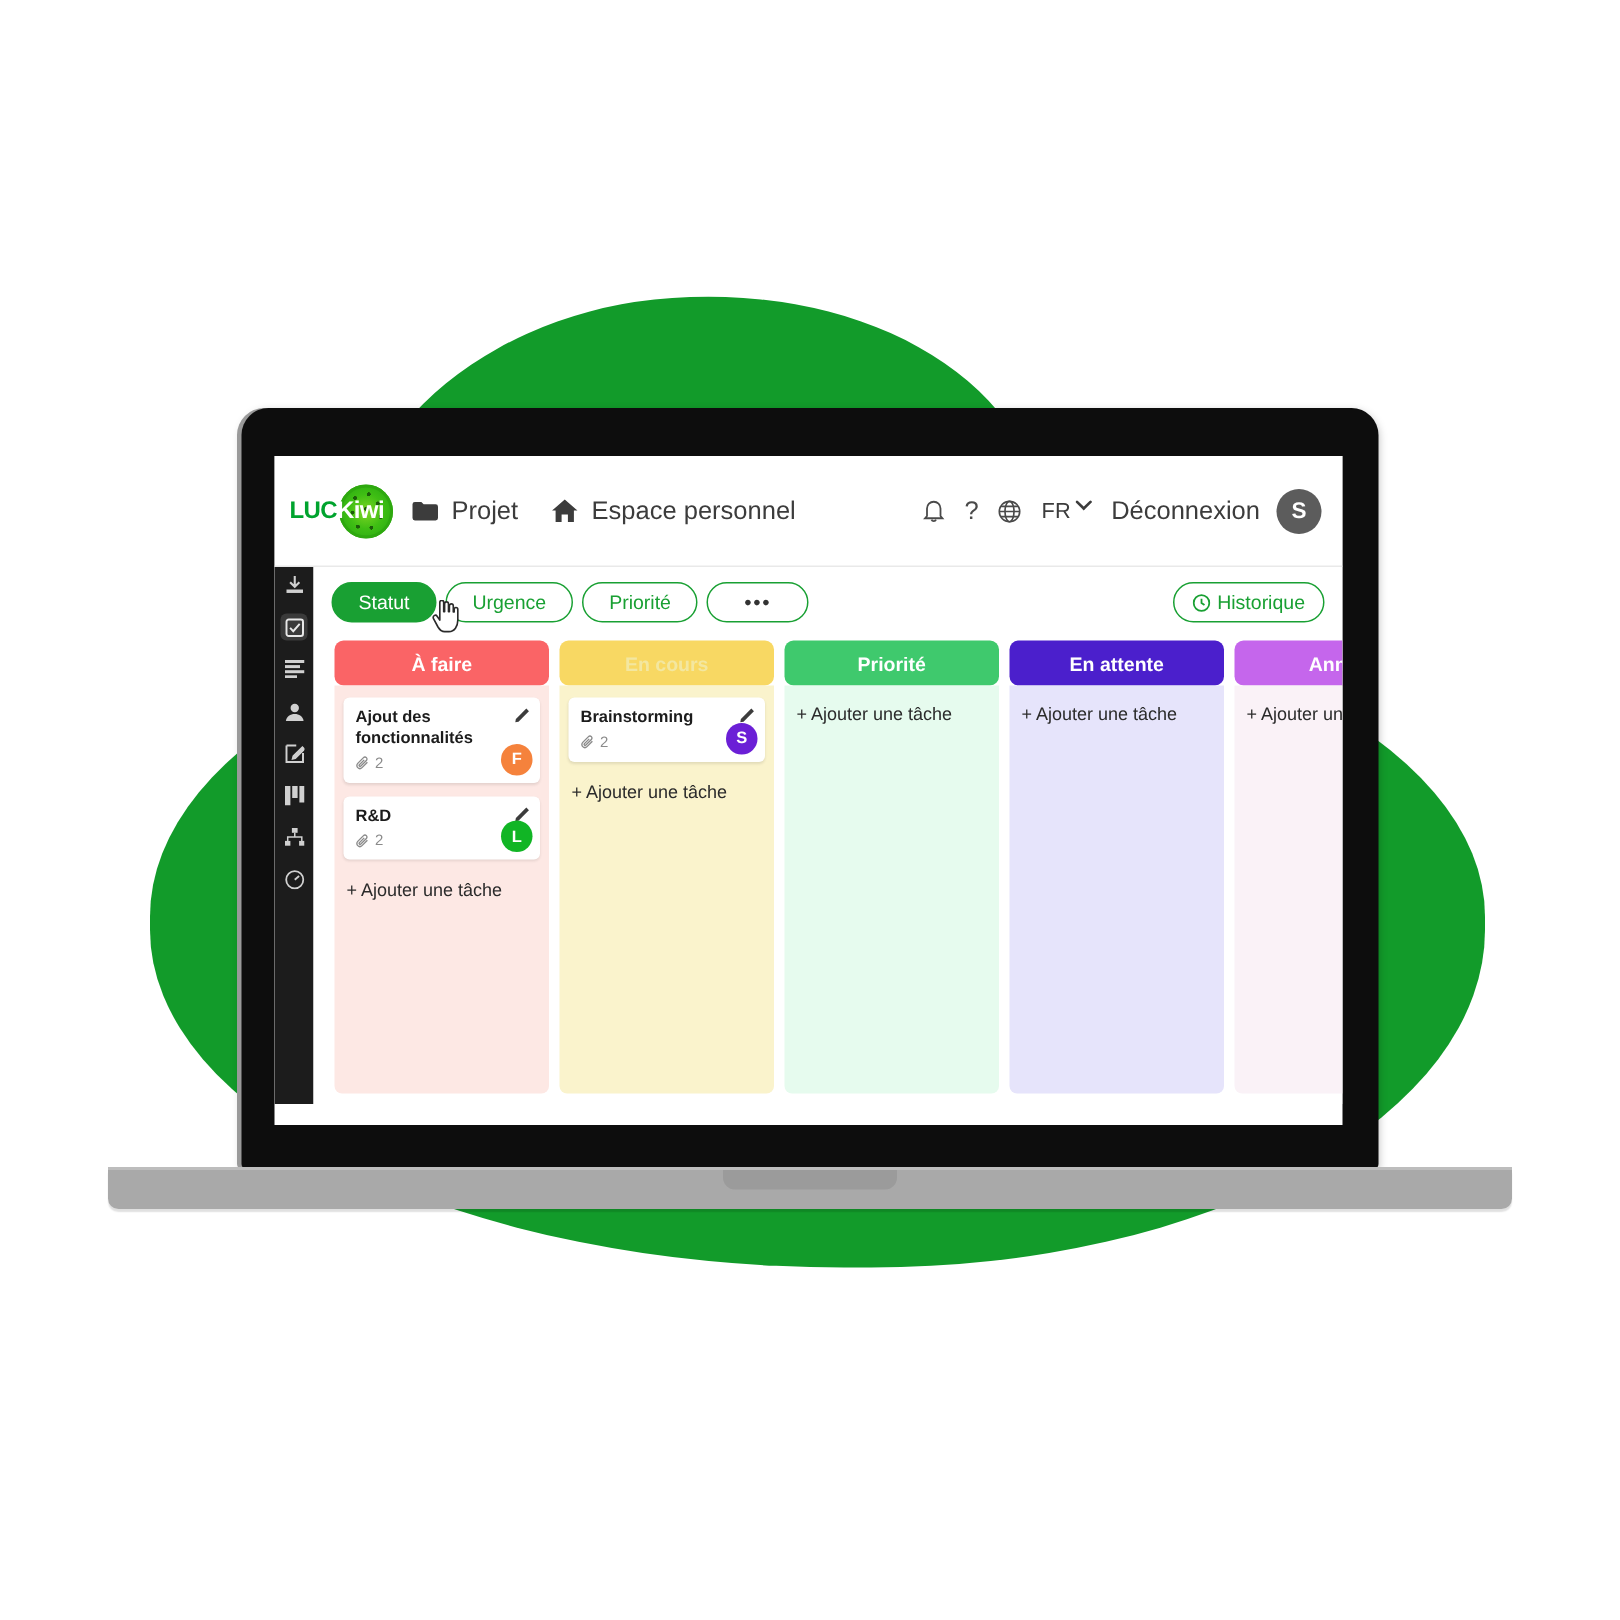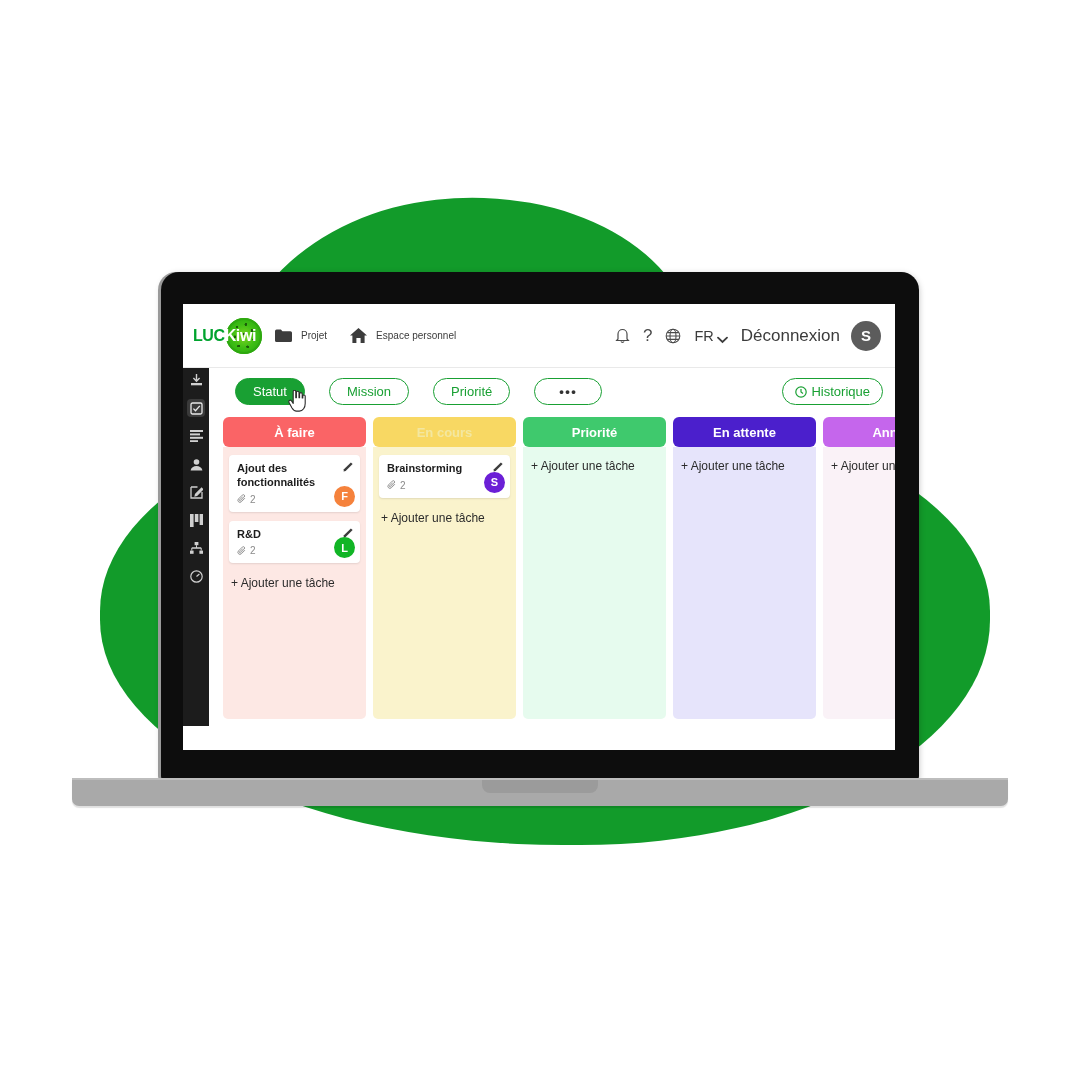--- a/index.html
+++ b/index.html
@@ -61,21 +61,21 @@
   .notch {
     position: absolute;
     left: 482px; top: 780px;
     width: 116px; height: 13px;
     background: #9b9b9b;
     border-radius: 0 0 8px 8px;
   }
 
   
   .topbar {
-    height: 64px; width: 100%;
+    height: 74px; width: 100%;
     background: #fff;
     display: flex; align-items: center;
     padding: 0 14px 0 10px;
     border-bottom: 1px solid #e9e9e9;
   }
   .logo { display: flex; align-items: center; position: relative; margin-right: 18px; }
   .logo-text {
     font-size: 16px; font-weight: bold; letter-spacing: -.4px;
     position: relative; z-index: 2;
   }
@@ -96,26 +96,26 @@
       radial-gradient(circle at 55% 18%, #1c5c0a 1.2px, transparent 1.4px),
       radial-gradient(circle at 72% 35%, #1c5c0a 1.2px, transparent 1.4px),
       radial-gradient(circle at 25% 52%, #1c5c0a 1.2px, transparent 1.4px),
       radial-gradient(circle at 50% 45%, #1c5c0a 1.2px, transparent 1.4px),
       radial-gradient(circle at 77% 60%, #1c5c0a 1.2px, transparent 1.4px),
       radial-gradient(circle at 35% 78%, #1c5c0a 1.2px, transparent 1.4px),
       radial-gradient(circle at 60% 80%, #1c5c0a 1.2px, transparent 1.4px);
   }
   .navitem {
     display: flex; align-items: center; gap: 8px;
-    font-size: 10px; color: #3c3c3c; margin-right: 22px;
+    font-size: 17px; color: #3c3c3c; margin-right: 22px;
     cursor: pointer;
   }
   .topbar-right { margin-left: auto; display: flex; align-items: center; gap: 13px; }
   .tb-icon { color: #4a4a4a; display: flex; align-items: center; cursor: pointer; }
-  .lang { display: flex; align-items: flex-end; gap: 3px; font-size: 14.5px; color: #3c3c3c; cursor: pointer; }
+  .lang { display: flex; align-items: flex-start; gap: 3px; font-size: 14.5px; color: #3c3c3c; cursor: pointer; }
   .logout { font-size: 17px; color: #3c3c3c; cursor: pointer; }
   .avatar-top {
     width: 30px; height: 30px; border-radius: 50%;
     background: #5c5c5c; color: #fff;
     display: flex; align-items: center; justify-content: center;
     font-size: 15px; font-weight: bold; cursor: pointer;
     margin-left: -2px;
   }
 
   
@@ -153,21 +153,21 @@
   .side-ic {
     width: 18px; height: 18px;
     display: flex; align-items: center; justify-content: center;
     color: #d0d0d0; cursor: pointer; border-radius: 4px;
   }
   .side-ic.active { background: #3a3a3a; }
 
   .content { flex: 1; background: #fff; padding: 10px 0 0 0; position: relative; overflow: hidden; }
 
   
-  .filters { display: flex; padding: 0 12px 0 26px; gap: 24px; position: relative; }
+  .filters { display: flex; padding: 0 12px 0 12px; gap: 6px; position: relative; }
   .pill {
     border: 1.3px solid #19A033; border-radius: 20px;
     padding: 5px 17px; font-size: 13px; color: #19A033;
     background: #fff; cursor: pointer; white-space: nowrap;
   }
   .pill.active { background: #19A033; color: #fff; border-color: #19A033; }
   .pill.dots { padding: 5px 24px; letter-spacing: 1.5px; color: #333; font-weight: bold; }
   .pill.hist { margin-left: auto; display: flex; align-items: center; gap: 4px; padding: 5px 12px; }
   .cursor-hand {
     position: absolute; left: 79px; top: 12px;
@@ -331,21 +331,21 @@
                 <circle cx="6.5" cy="6.5" r="5.7"></circle>
                 <path d="M6.5 6.5 9.4 4"></path>
               </svg>
           </div>
         </div>
 
         <div class="content">
 
           <div class="filters">
             <div class="pill active">Statut</div>
-            <div class="pill">Mission</div>
+            <div class="pill">Urgence</div>
             <div class="pill">Priorité</div>
             <div class="pill dots">•••</div>
             <div class="pill hist">
               <span>
                 <svg width="12" height="12" viewBox="0 0 12 12" fill="none" stroke="#19A033" stroke-width="1.2">
                     <circle cx="6" cy="6" r="5.2"></circle>
                     <path d="M6 3.1V6l2 1.4"></path>
                   </svg>
               </span>
               <span>Historique</span>

